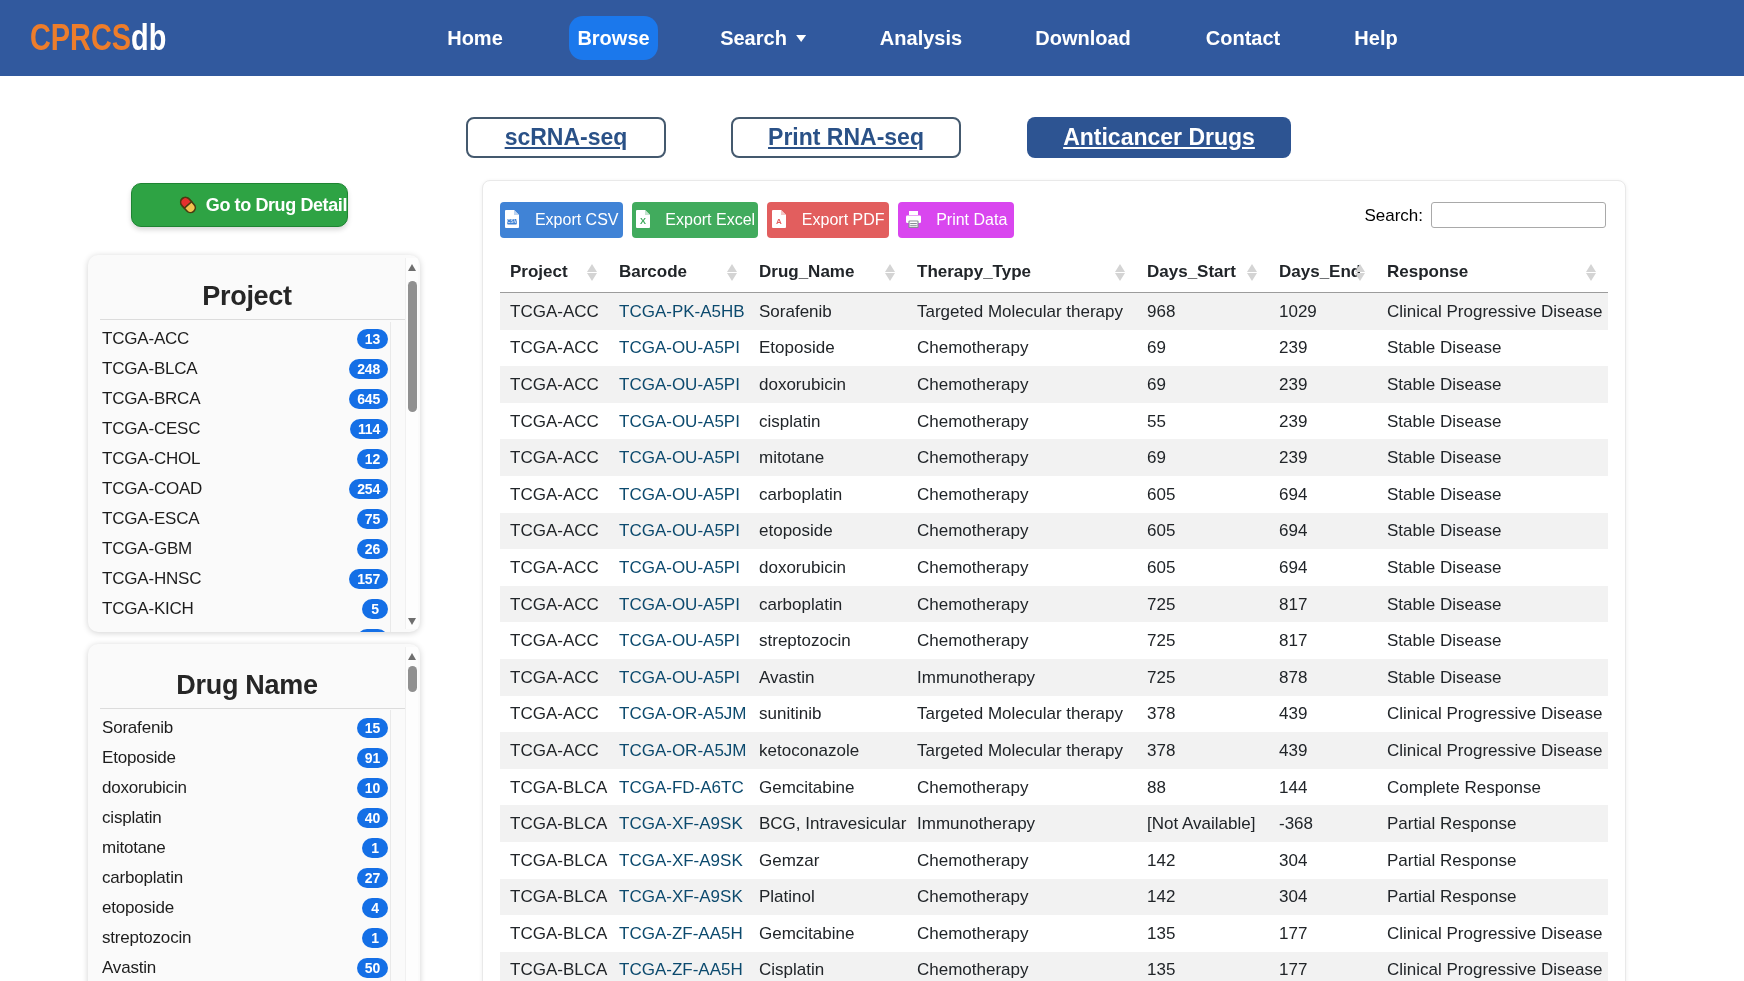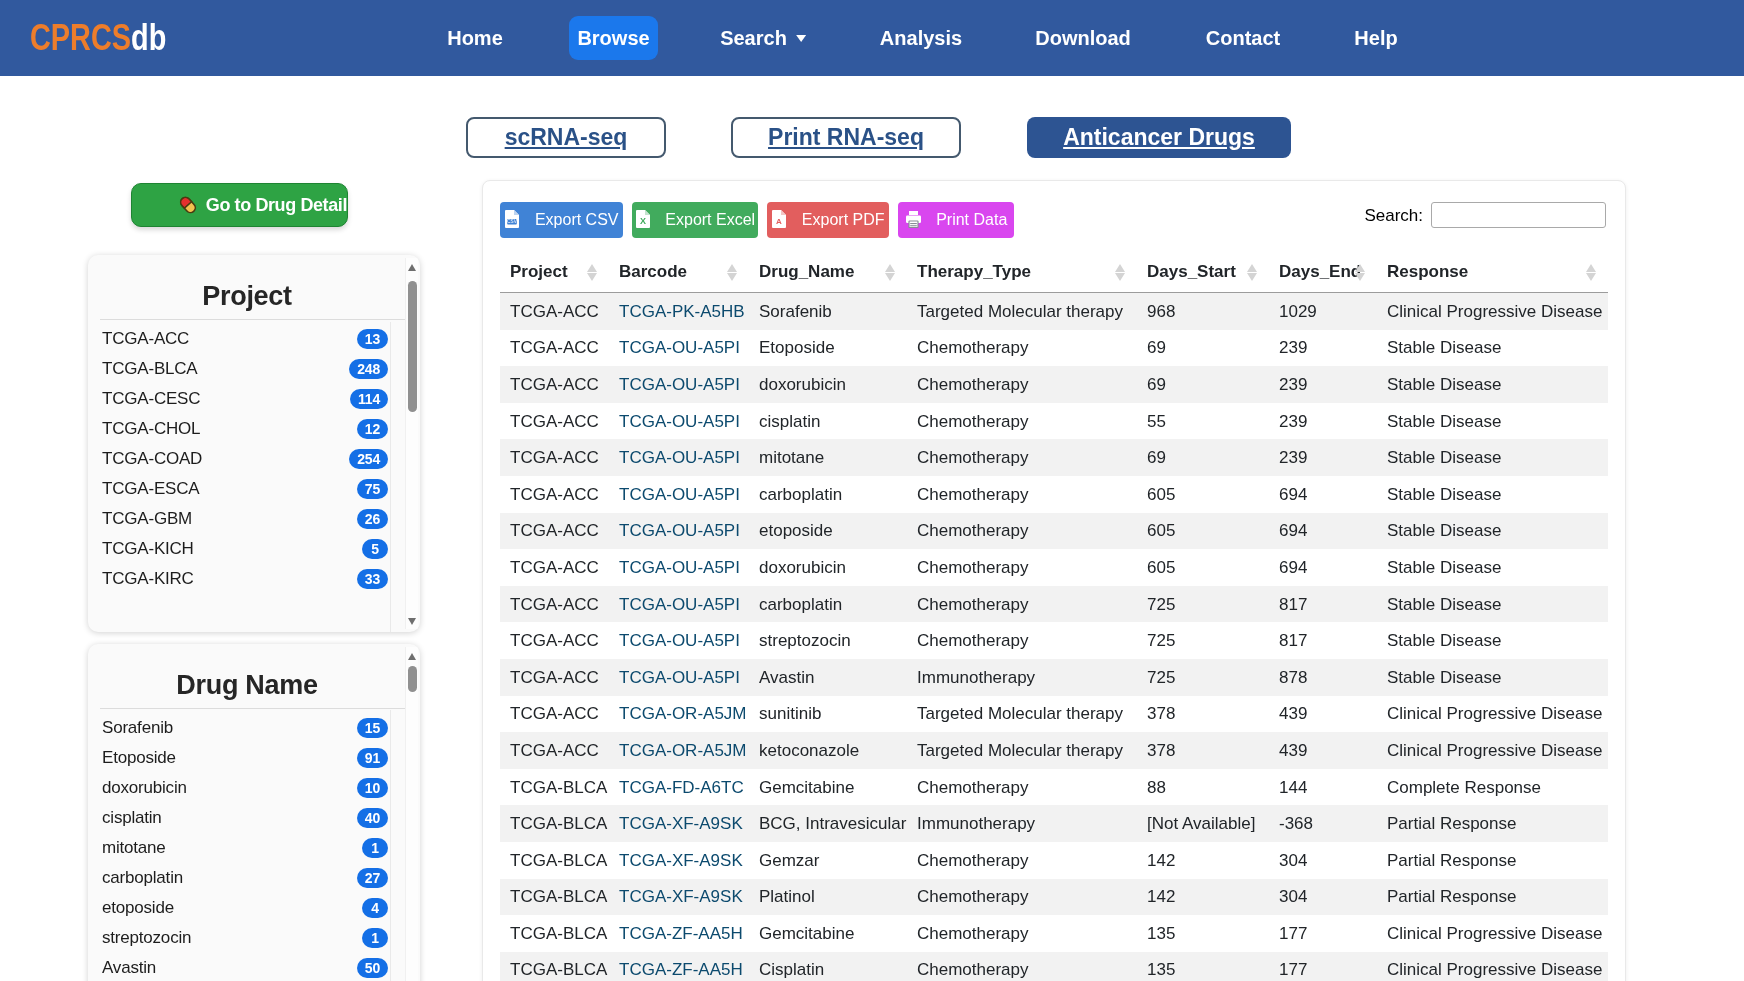--- a/index.html
+++ b/index.html
@@ -7,21 +7,21 @@
   font-family:"Liberation Sans", sans-serif; }
 body { position:relative; }
 
 
 .navbar { position:absolute; left:0; top:0; width:1744px; height:76px; background:#31599E; }
 .logo { position:absolute; left:30px; top:17px; font-size:37px; font-weight:bold; color:#fff; transform:scaleX(0.78); transform-origin:left center; white-space:nowrap;}
 .logo .o { color:#ED7D2B; }
 .navitem { position:absolute; top:0; height:76px; line-height:76px; color:#fff;
   font-size:20px; font-weight:bold; transform:translateX(-50%); white-space:nowrap; }
 .nav-browse { position:absolute; left:569px; top:16px; width:89px; height:44px;
-  background:#1B78EC; border-radius:9px; color:#fff; font-size:20px; font-weight:bold;
+  background:#1B78EC; border-radius:14px; color:#fff; font-size:20px; font-weight:bold;
   text-align:center; line-height:44px; }
 .ctri { display:inline-block; width:0; height:0; margin-left:9px; vertical-align:3px;
   border-left:5.5px solid transparent; border-right:5.5px solid transparent; border-top:7px solid #fff; }
 
 
 .tab { position:absolute; top:117px; height:41px; border:2px solid #44596E; border-radius:8px;
   background:#fff; color:#2A5187; font-size:23px; font-weight:bold; text-align:center; line-height:37px;text-decoration:underline; }
 .tab1 { left:466px; width:200px; }
 .tab2 { left:731px; width:230px; }
 .tab3 { left:1027px; width:264px; background:#2D5492; color:#fff; line-height:41px; border:none;}
@@ -114,25 +114,27 @@
   <path d="M5.2 10 L5.2 6.3 A4.8 4.8 0 0 1 14.8 6.3 L14.8 10 Z" fill="#E5302E" stroke="#4A3A10" stroke-width="1.6"></path>
  </g>
 </svg>Go to Drug Detail</div>
 
 <div class="panel panel-project">
   <h2>Project</h2>
   <hr>
   <div class="plist">
     <div class="row">TCGA-ACC<span class="badge">13</span></div>
     <div class="row">TCGA-BLCA<span class="badge">248</span></div>
+    <div class="row">TCGA-BRCA<span class="badge">645</span></div>
     <div class="row">TCGA-CESC<span class="badge">114</span></div>
     <div class="row">TCGA-CHOL<span class="badge">12</span></div>
     <div class="row">TCGA-COAD<span class="badge">254</span></div>
     <div class="row">TCGA-ESCA<span class="badge">75</span></div>
     <div class="row">TCGA-GBM<span class="badge">26</span></div>
+    <div class="row">TCGA-HNSC<span class="badge">157</span></div>
     <div class="row">TCGA-KICH<span class="badge">5</span></div>
     <div class="row">TCGA-KIRC<span class="badge">33</span></div>
   </div>
   <div class="vline" style="top:67px; height:310px;"></div>
   <div class="sbar" style="left:317px; top:3px; height:371px;">
     <div class="up" style="top:6px;"></div>
     <div class="thumb" style="top:23px; height:131px;"></div>
     <div class="dn" style="top:360px;"></div>
   </div>
 </div>

